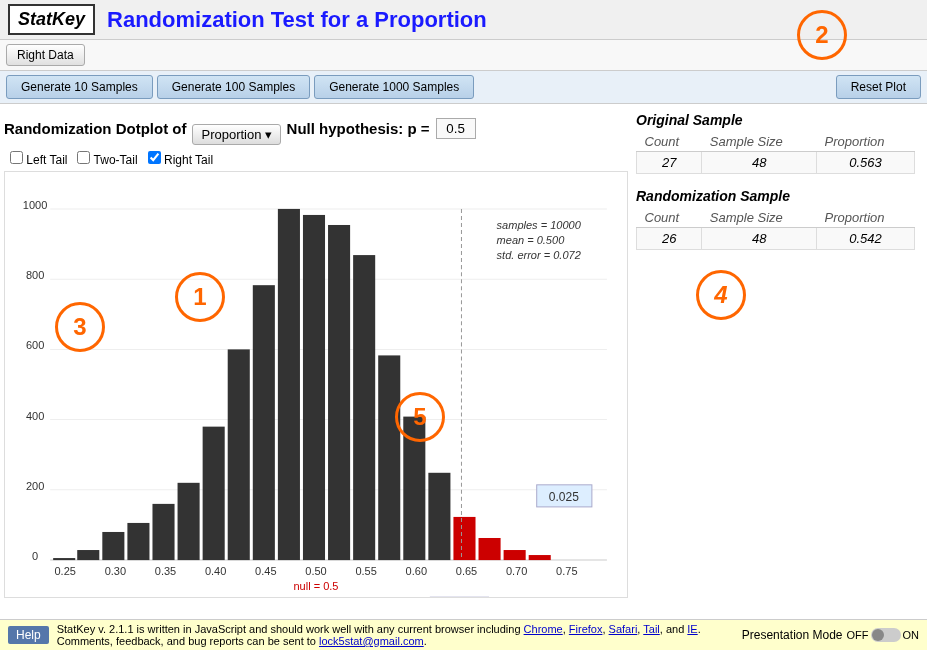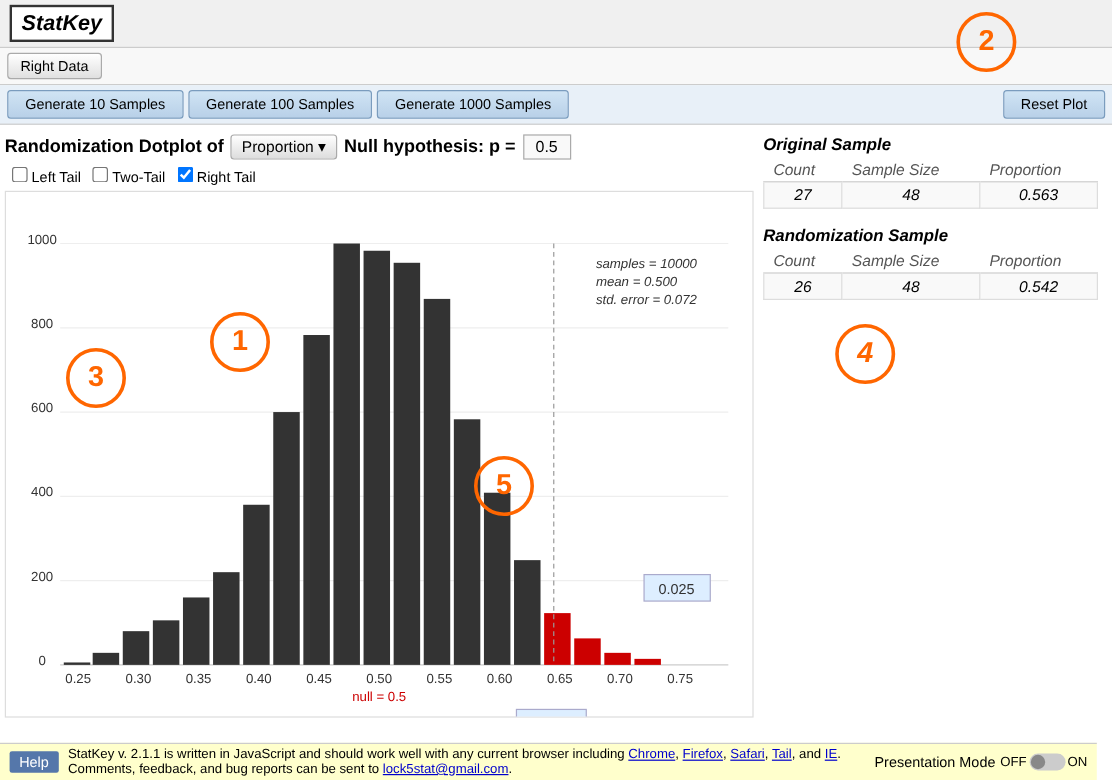--- a/index.html
+++ b/index.html
@@ -22,59 +22,60 @@
 
     
     #main { display: flex; padding: 4px; height: calc(650px - 150px); }
 
     
     #chart-area { flex: 1; display: flex; flex-direction: column; min-width: 0; }
 
     
     #dotplot-header { display: flex; align-items: center; gap: 6px; padding: 4px 0; }
     #dotplot-title { font-size: 15px; font-weight: bold; }
-    .prop-dropdown { border: 1px solid #aaa; background: linear-gradient(#fff, #ddd); padding: 2px 8px; cursor: pointer; border-radius: 3px; font-size: 13px; }
+    .prop-dropdown { border: 1px solid #aaa; background: linear-gradient(#fff, #ddd); padding: 2px 8px; cursor: pointer; border-radius: 3px; font-size: 13px; margin-top: 12px; }
     #null-hyp { font-size: 15px; font-weight: bold; }
     #null-val { border: 1px solid #aaa; padding: 2px 6px; background: #f9f9f9; width: 40px; text-align: center; }
 
     
     #tail-row { display: flex; align-items: center; gap: 10px; padding: 2px 6px; font-size: 12px; }
 
     
     #chart-container { flex: 1; position: relative; border: 1px solid #ddd; margin: 2px 0; }
 
     
     #right-panel { width: 295px; padding: 4px 8px; flex-shrink: 0; }
     .panel-section { margin-bottom: 14px; font-style: italic; }
     .panel-section h3 { font-size: 14px; font-weight: bold; margin-bottom: 4px; }
     .data-table { width: 100%; border-collapse: collapse; font-size: 13px; }
     .data-table th { text-align: left; padding: 2px 8px; font-weight: normal; color: #555; border-bottom: 1px solid #ccc; }
     .data-table td { text-align: center; padding: 3px 8px; border: 1px solid #ddd; background: #f9f9f9; }
 
     
-    #statusbar { display: flex; align-items: center; background: #ffffcc; border-top: 1px solid #ccc; padding: 3px 8px; font-size: 11px; position: absolute; bottom: 0; left: 0; right: 13px; }
+    #statusbar { display: flex; align-items: center; background: #ffffcc; border-top: 1px solid #ccc; padding: 3px 8px; font-size: 11px; position: absolute; bottom: 0; left: 0; right: 0; }
     #help-btn { background: #5577aa; color: #fff; border: none; padding: 2px 8px; border-radius: 2px; margin-right: 8px; cursor: pointer; font-size: 12px; }
     #status-text { flex: 1; }
     #status-text a { color: #00c; }
     #presentation-mode { display: flex; align-items: center; gap: 4px; font-size: 12px; margin-left: auto; }
     .toggle-switch { display: flex; align-items: center; gap: 2px; font-size: 11px; }
     .toggle-track { width: 30px; height: 14px; background: #ccc; border-radius: 7px; position: relative; cursor: pointer; }
     .toggle-knob { width: 12px; height: 12px; background: #888; border-radius: 50%; position: absolute; top: 1px; left: 1px; }
 
     
     .ann-circle { position: absolute; width: 50px; height: 50px; border-radius: 50%; background: transparent; border: 3px solid #ff6600; color: #ff6600; font-size: 24px; font-weight: bold; display: flex; align-items: center; justify-content: center; pointer-events: none; }
 
     
     #chart-svg { width: 100%; height: 100%; }
   </style>
 </head>
 <body>
 
 <div id="header">
   <div id="statkey-logo">StatKey</div>
+  <div id="page-title">Randomization Test for a Proportion</div>
 </div>
 
 <div id="toolbar">
   <button class="toolbar-btn">Right Data</button>
 </div>
 
 <div id="gen-row">
   <button class="gen-btn">Generate 10 Samples</button>
   <button class="gen-btn">Generate 100 Samples</button>
   <button class="gen-btn">Generate 1000 Samples</button>

